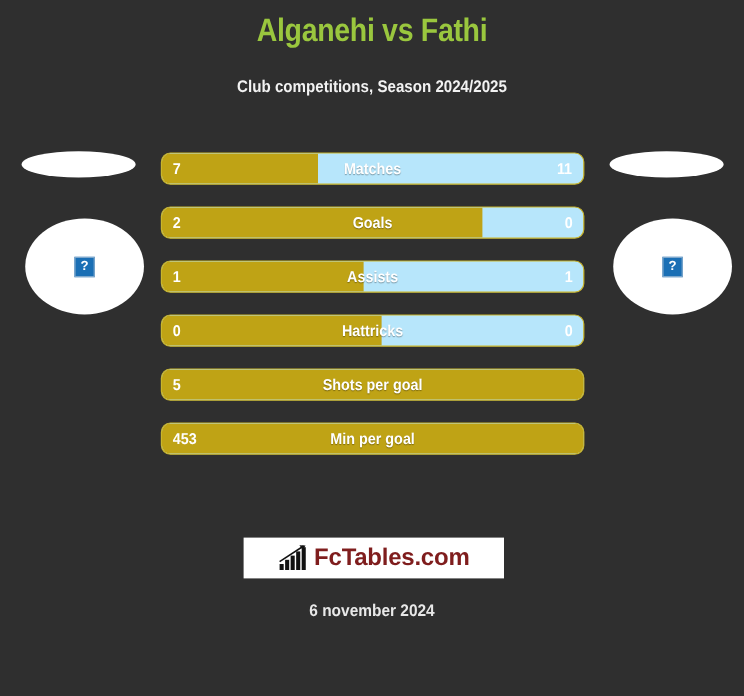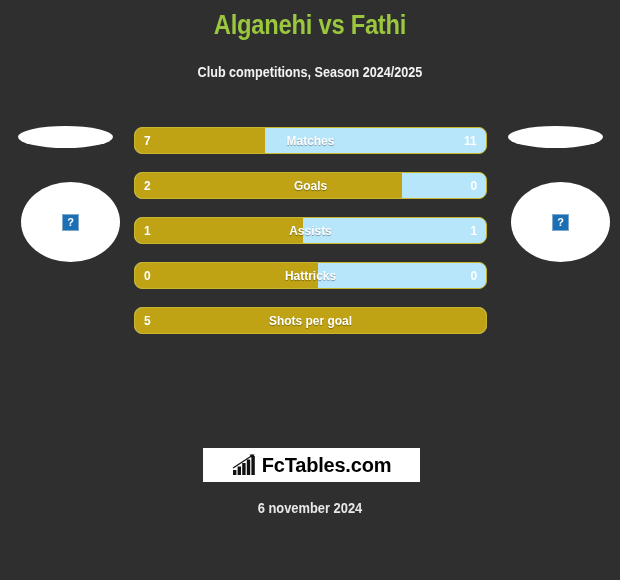--- a/index.html
+++ b/index.html
@@ -96,21 +96,21 @@
   
   .logo-box{
     position:absolute;left:203px;top:448px;
     width:217px;height:34px;
     background:#ffffff;
     display:flex;align-items:center;justify-content:center;
     gap:4px;
   }
   .logo-icon{display:block;}
   .logo-text{
-    font-size:20px;font-weight:bold;color:#000000;
+    font-size:20px;font-weight:bold;color:#7f1d1d;
     letter-spacing:-0.2px;
   }
   .date{
     position:absolute;left:0;top:500px;width:620px;
     text-align:center;
     font-size:14px;font-weight:bold;color:#e8e8e8;
     transform:scaleX(0.92);
   }
 </style>
 </head>
@@ -158,20 +158,25 @@
         <div class="bar-fill" style="width: 52%;"></div>
         <div class="bar-home">0</div>
         <div class="bar-label">Hattricks</div>
         <div class="bar-away">0</div>
       </div>
       <div class="bar-row single">
         <div class="bar-fill" style="width: 100%;"></div>
         <div class="bar-home">5</div>
         <div class="bar-label">Shots per goal</div>
       </div>
+      <div class="bar-row single">
+        <div class="bar-fill" style="width: 100%;"></div>
+        <div class="bar-home">453</div>
+        <div class="bar-label">Min per goal</div>
+      </div>
     </div>
 
   <div class="logo-box">
     <svg class="logo-icon" width="26" height="22" viewBox="0 0 26 22">
       <rect x="1" y="16" width="3.4" height="5" fill="#111"></rect>
       <rect x="5.6" y="12.5" width="3.4" height="8.5" fill="#111"></rect>
       <rect x="10.2" y="9" width="3.4" height="12" fill="#111"></rect>
       <rect x="14.8" y="5.5" width="3.4" height="15.5" fill="#111"></rect>
       <rect x="19.4" y="2" width="3.4" height="19" fill="#111"></rect>
       <path d="M1 14 L21 1" stroke="#111" stroke-width="1.3" fill="none"></path>

